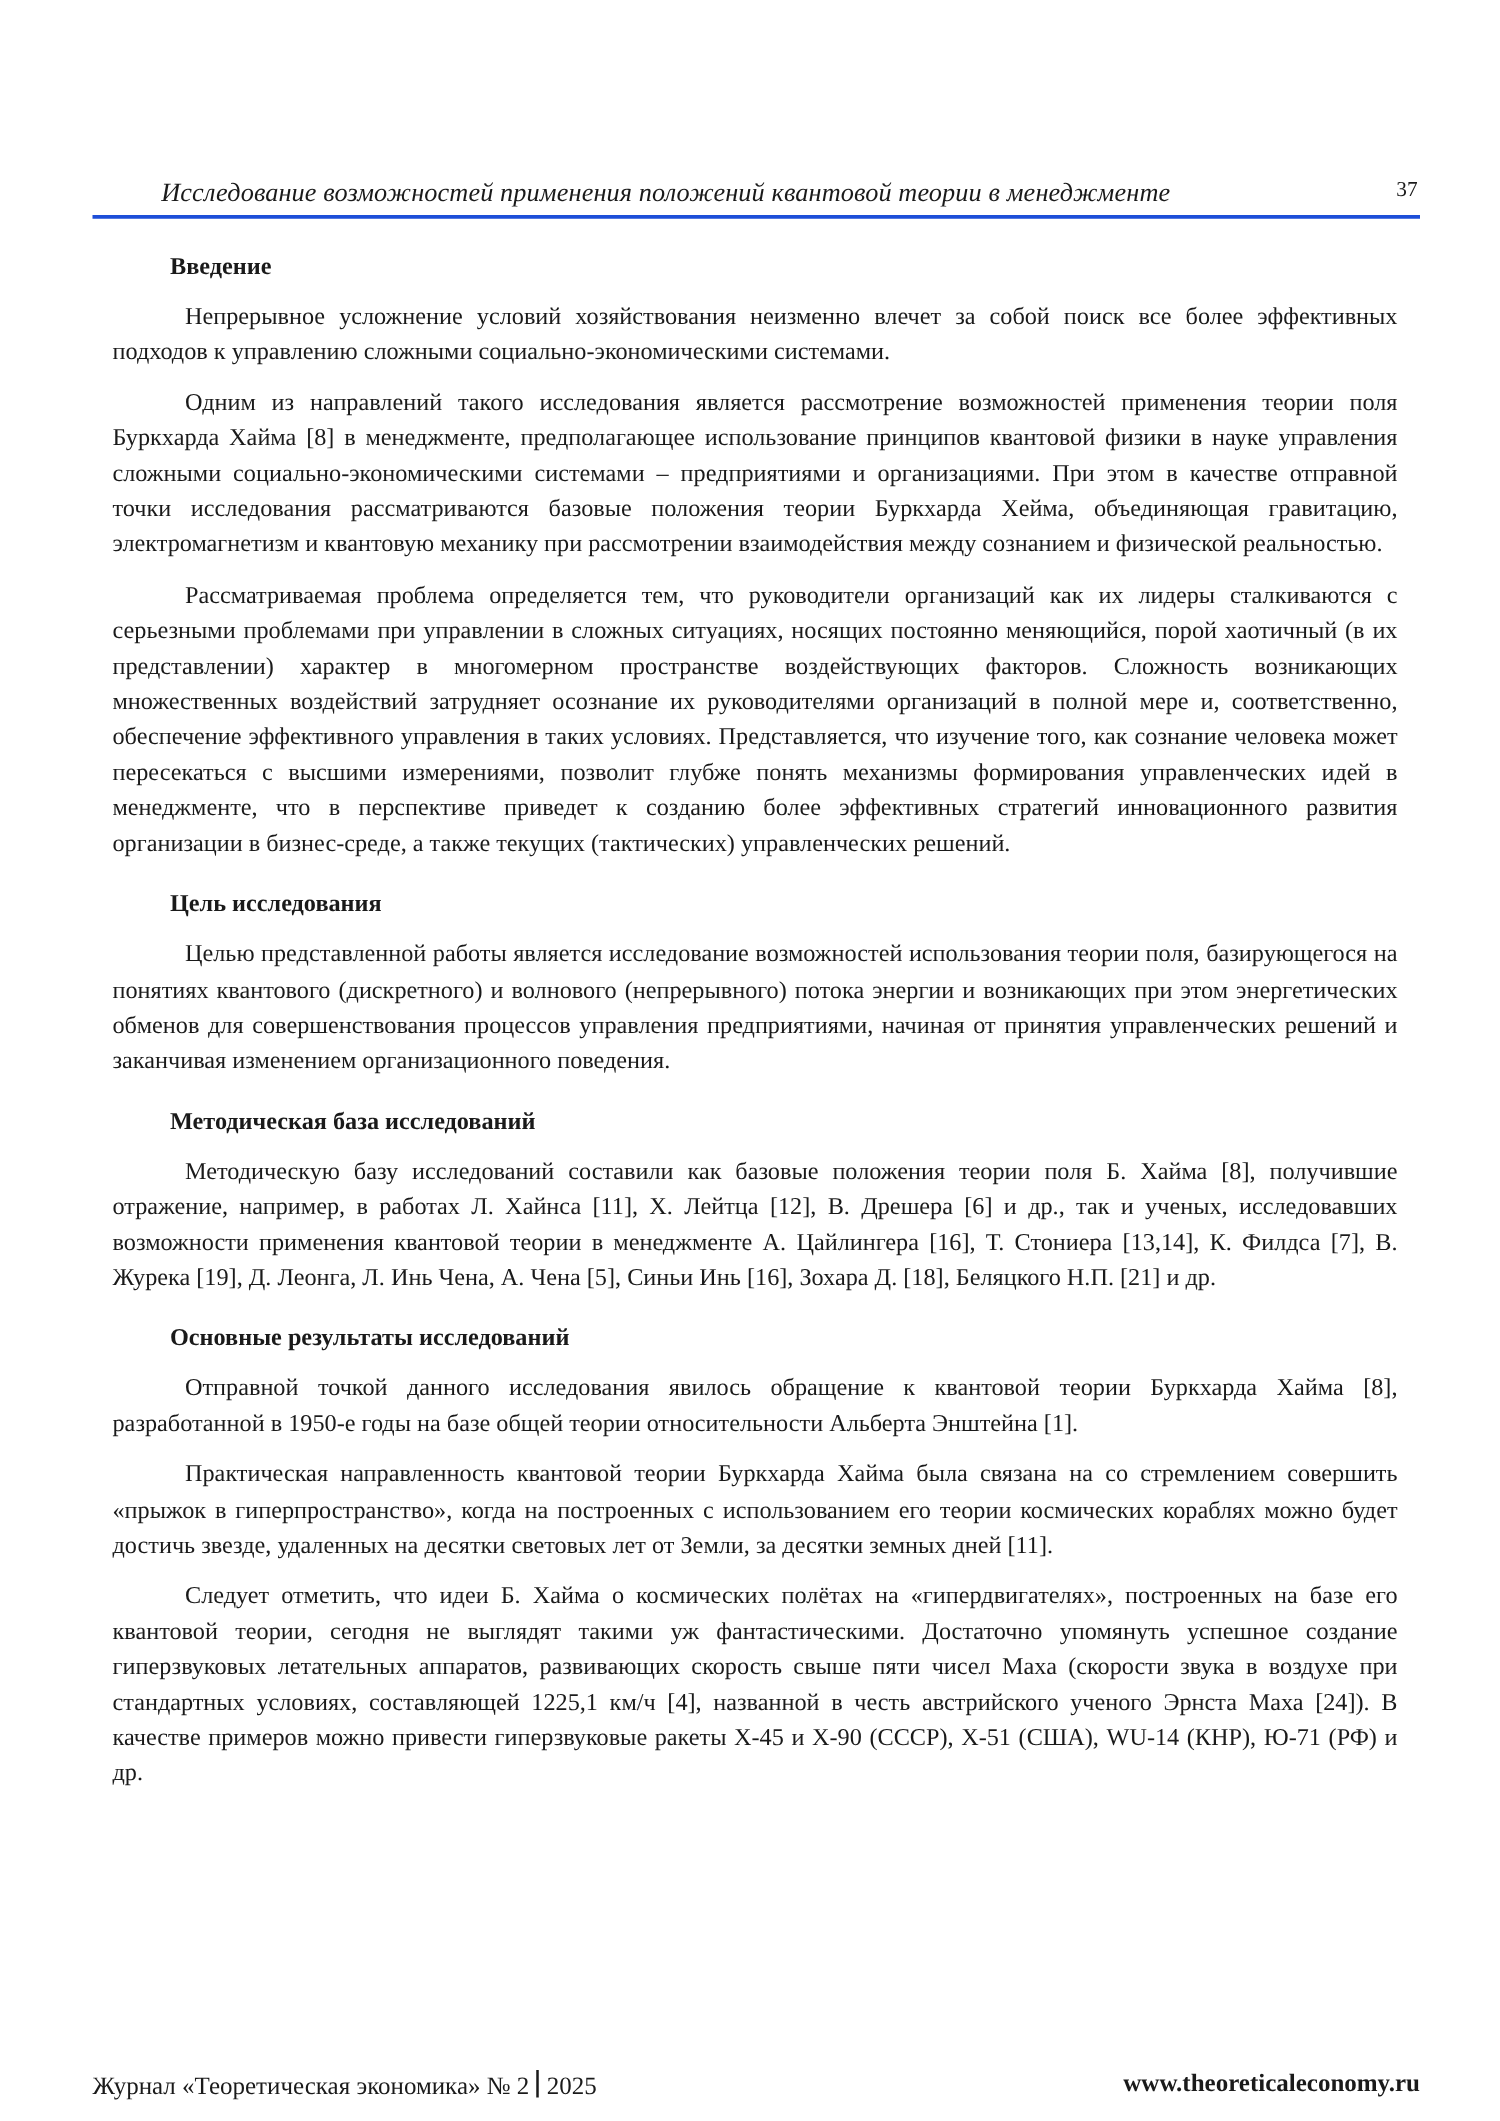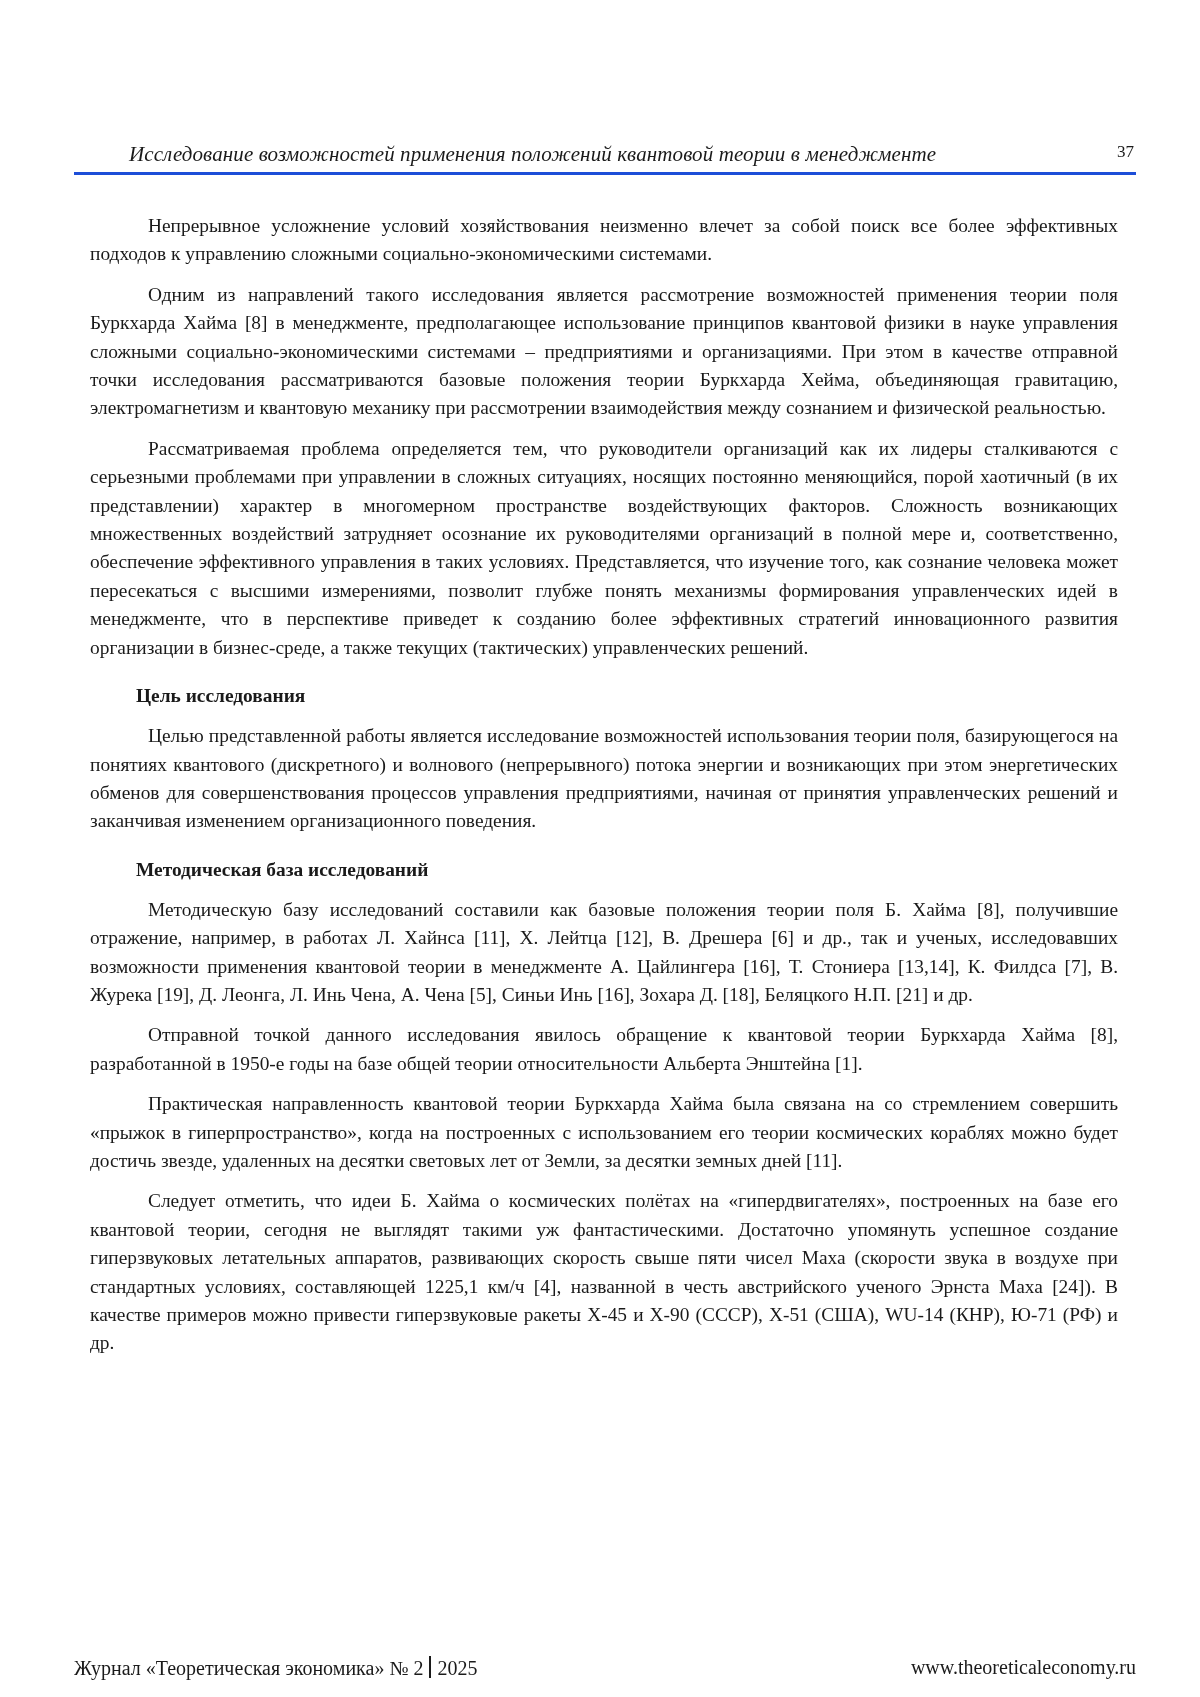--- a/index.html
+++ b/index.html
@@ -30,43 +30,45 @@
     }
     .content p { margin: 12px; text-indent: 58px; }
     .content p + h2 { margin-top: 20px; }
     .content h2 + p { margin-top: 0; }
     .footer {
       position: absolute; left: 74px; top: 1644px; width: 1062px; height: 30px;
       font-size: 20px;
       margin-top: 12px;
     }
     .footer-left { position: absolute; left: 0; top: 0; }
-    .footer-right { position: absolute; right: 0; top: 0; }
+    .footer-right { position: absolute; right: 0; top: 0; font-weight: bold; }
     .sep { display: inline-block; width: 2px; height: 22px; background: #1a1a1a; vertical-align: -3px; margin: 0 6px; }
   </style>
 </head>
 <body>
 
 <div class="page">
   <div class="running-header">
     <span class="running-title">Исследование возможностей применения положений квантовой теории в менеджменте</span>
     <span class="page-number">37</span>
   </div>
 
   <div class="content">
+    <h2>Введение</h2>
     <p>Непрерывное усложнение условий хозяйствования неизменно влечет за собой поиск все более эффективных подходов к управлению сложными социально-экономическими системами.</p>
     <p>Одним из направлений такого исследования является рассмотрение возможностей применения теории поля Буркхарда Хайма [8] в менеджменте, предполагающее использование принципов квантовой физики в науке управления сложными социально-экономическими системами – предприятиями и организациями. При этом в качестве отправной точки исследования рассматриваются базовые положения теории Буркхарда Хейма, объединяющая гравитацию, электромагнетизм и квантовую механику при рассмотрении взаимодействия между сознанием и физической реальностью.</p>
     <p>Рассматриваемая проблема определяется тем, что руководители организаций как их лидеры сталкиваются с серьезными проблемами при управлении в сложных ситуациях, носящих постоянно меняющийся, порой хаотичный (в их представлении) характер в многомерном пространстве воздействующих факторов. Сложность возникающих множественных воздействий затрудняет осознание их руководителями организаций в полной мере и, соответственно, обеспечение эффективного управления в таких условиях. Представляется, что изучение того, как сознание человека может пересекаться с высшими измерениями, позволит глубже понять механизмы формирования управленческих идей в менеджменте, что в перспективе приведет к созданию более эффективных стратегий инновационного развития организации в бизнес-среде, а также текущих (тактических) управленческих решений.</p>
 
     <h2>Цель исследования</h2>
     <p>Целью представленной работы является исследование возможностей использования теории поля, базирующегося на понятиях квантового (дискретного) и волнового (непрерывного) потока энергии и возникающих при этом энергетических обменов для совершенствования процессов управления предприятиями, начиная от принятия управленческих решений и заканчивая изменением организационного поведения.</p>
 
     <h2>Методическая база исследований</h2>
     <p>Методическую базу исследований составили как базовые положения теории поля Б. Хайма [8], получившие отражение, например, в работах Л. Хайнса [11], Х. Лейтца [12], В. Дрешера [6] и др., так и ученых, исследовавших возможности применения квантовой теории в менеджменте А. Цайлингера [16], Т. Стониера [13,14], К. Филдса [7], В. Журека [19], Д. Леонга, Л. Инь Чена, А. Чена [5], Синьи Инь [16], Зохара Д. [18], Беляцкого Н.П. [21] и др.</p>
 
+    <h2>Основные результаты исследований</h2>
     <p>Отправной точкой данного исследования явилось обращение к квантовой теории Буркхарда Хайма [8], разработанной в 1950-е годы на базе общей теории относительности Альберта Энштейна [1].</p>
     <p>Практическая направленность квантовой теории Буркхарда Хайма была связана на со стремлением совершить «прыжок в гиперпространство», когда на построенных с использованием его теории космических кораблях можно будет достичь звезде, удаленных на десятки световых лет от Земли, за десятки земных дней [11].</p>
     <p>Следует отметить, что идеи Б. Хайма о космических полётах на «гипердвигателях», построенных на базе его квантовой теории, сегодня не выглядят такими уж фантастическими. Достаточно упомянуть успешное создание гиперзвуковых летательных аппаратов, развивающих скорость свыше пяти чисел Маха (скорости звука в воздухе при стандартных условиях, составляющей 1225,1 км/ч [4], названной в честь австрийского ученого Эрнста Маха [24]). В качестве примеров можно привести гиперзвуковые ракеты Х-45 и Х-90 (СССР), Х-51 (США), WU-14 (КНР), Ю-71 (РФ) и др.</p>
   </div>
 
   <div class="footer">
     <span class="footer-left">
       <span>Журнал «Теоретическая экономика» № 2</span><span class="sep"></span><span>2025</span>
     </span>
     <span class="footer-right">www.theoreticaleconomy.ru</span>

